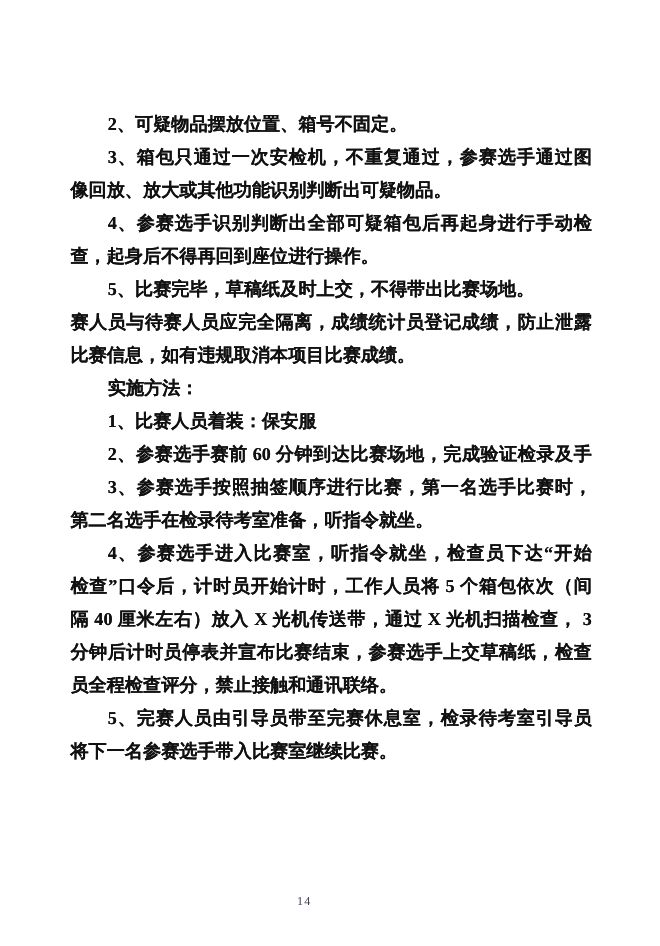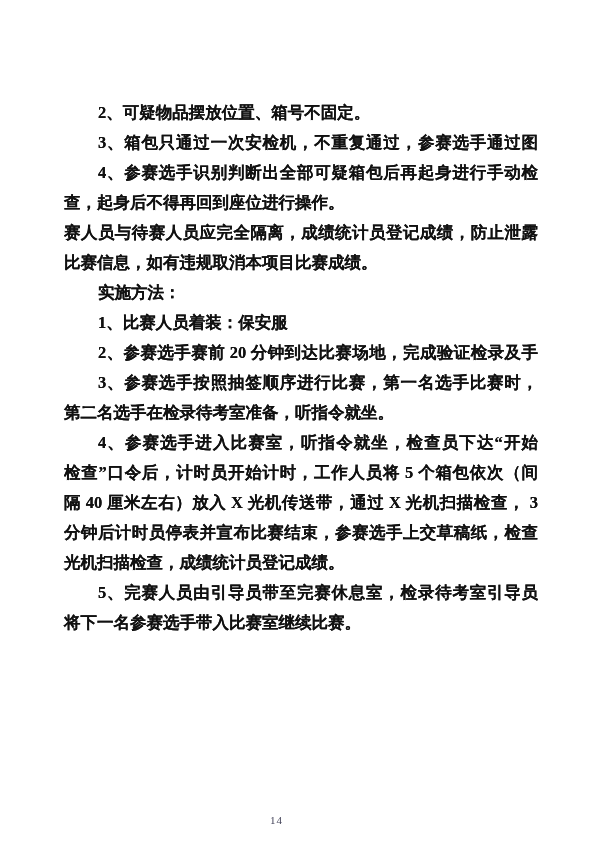--- a/index.html
+++ b/index.html
@@ -55,34 +55,36 @@
     letter-spacing: 1px;
   }
 </style>
 </head>
 <body>
 
 <div class="page">
   <div class="doc">
     <div class="line indent">2、可疑物品摆放位置、箱号不固定。</div>
     <div class="line indent fill">3、箱包只通过一次安检机，不重复通过，参赛选手通过图</div>
+    <div class="line">像回放、放大或其他功能识别判断出可疑物品。</div>
     <div class="line indent fill">4、参赛选手识别判断出全部可疑箱包后再起身进行手动检</div>
     <div class="line">查，起身后不得再回到座位进行操作。</div>
+    <div class="line indent">5、比赛完毕，草稿纸及时上交，不得带出比赛场地。</div>
     <div class="line fill">赛人员与待赛人员应完全隔离，成绩统计员登记成绩，防止泄露</div>
     <div class="line">比赛信息，如有违规取消本项目比赛成绩。</div>
     <div class="line indent">实施方法：</div>
     <div class="line indent">1、比赛人员着装：保安服</div>
-    <div class="line indent fill">2、参赛选手赛前 20 分钟到达比赛场地，完成验证检录及手</div>
+    <div class="line indent fill">2、参赛选手赛前 60 分钟到达比赛场地，完成验证检录及手</div>
     <div class="line indent fill">3、参赛选手按照抽签顺序进行比赛，第一名选手比赛时，</div>
     <div class="line">第二名选手在检录待考室准备，听指令就坐。</div>
     <div class="line indent fill">4、参赛选手进入比赛室，听指令就坐，检查员下达“开始</div>
     <div class="line fill">检查”口令后，计时员开始计时，工作人员将 5 个箱包依次（间</div>
     <div class="line fill">隔 40 厘米左右）放入 X 光机传送带，通过 X 光机扫描检查， 3</div>
     <div class="line fill">分钟后计时员停表并宣布比赛结束，参赛选手上交草稿纸，检查</div>
-    <div class="line">光机扫描检查，成绩统计员登记成绩。</div>
+    <div class="line">员全程检查评分，禁止接触和通讯联络。</div>
     <div class="line indent fill">5、完赛人员由引导员带至完赛休息室，检录待考室引导员</div>
     <div class="line">将下一名参赛选手带入比赛室继续比赛。</div>
   </div>
 
   <div class="footer">
     <span class="page-num">14</span>
   </div>
 </div>
 
 </body></html>

